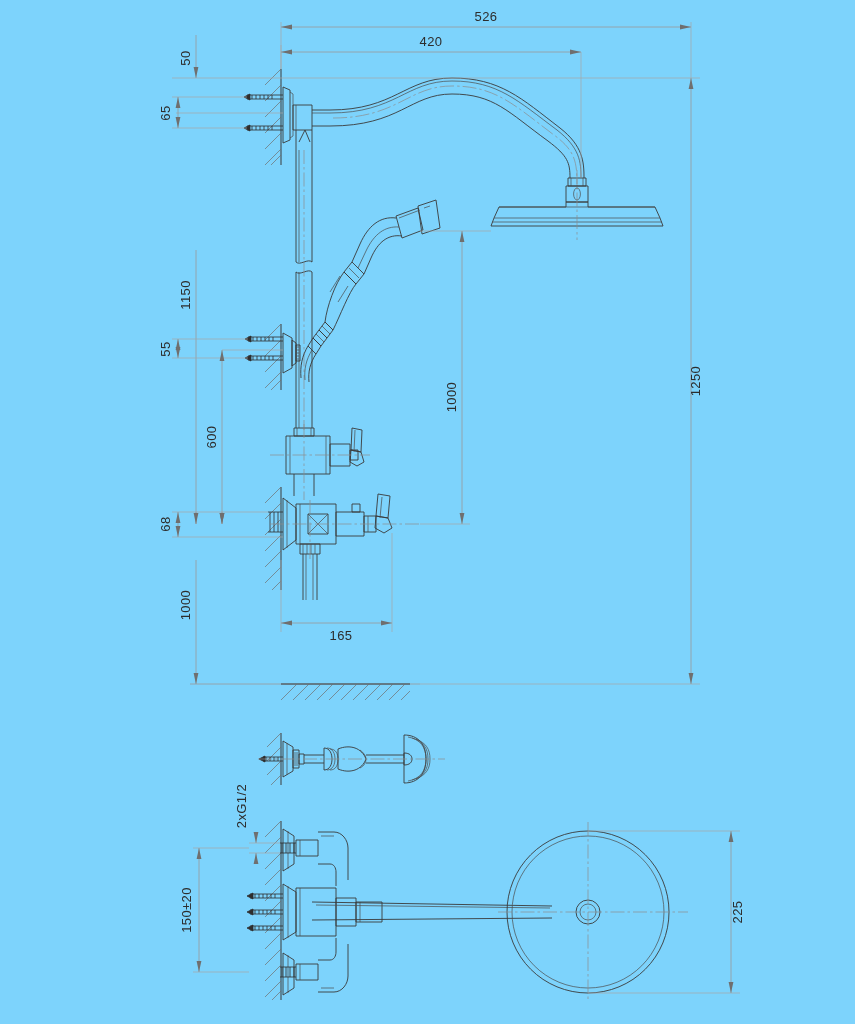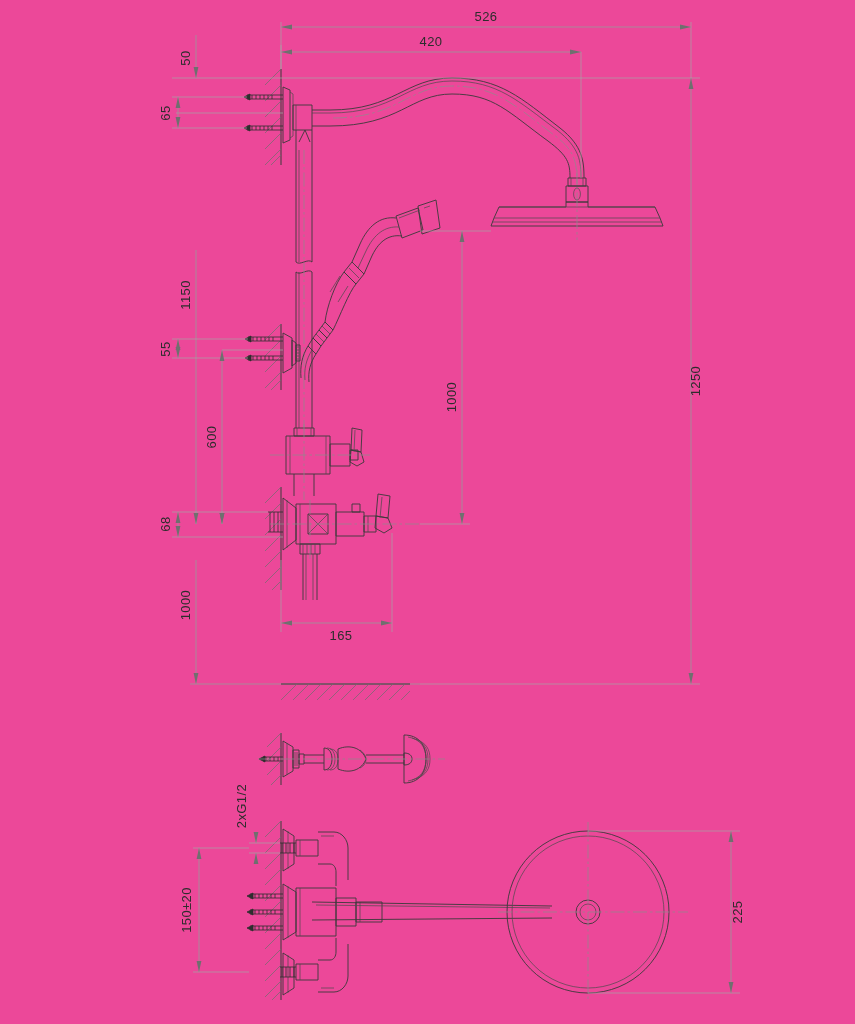--- a/index.html
+++ b/index.html
@@ -7,21 +7,21 @@
     padding: 0;
     background: #ffffff;
   }
   body {
     font-family: "Liberation Sans", sans-serif;
   }
   #sheet {
     position: relative;
     width: 855px;
     height: 1024px;
-    background: #ec4899;
+    background: #7dd3fc;
     overflow: hidden;
   }
   #sheet svg {
     position: absolute;
     top: 0;
     left: 0;
     width: 855px;
     height: 1024px;
   }
   .obj      { fill: none; stroke: #3a3a3a; stroke-width: 0.9; }

